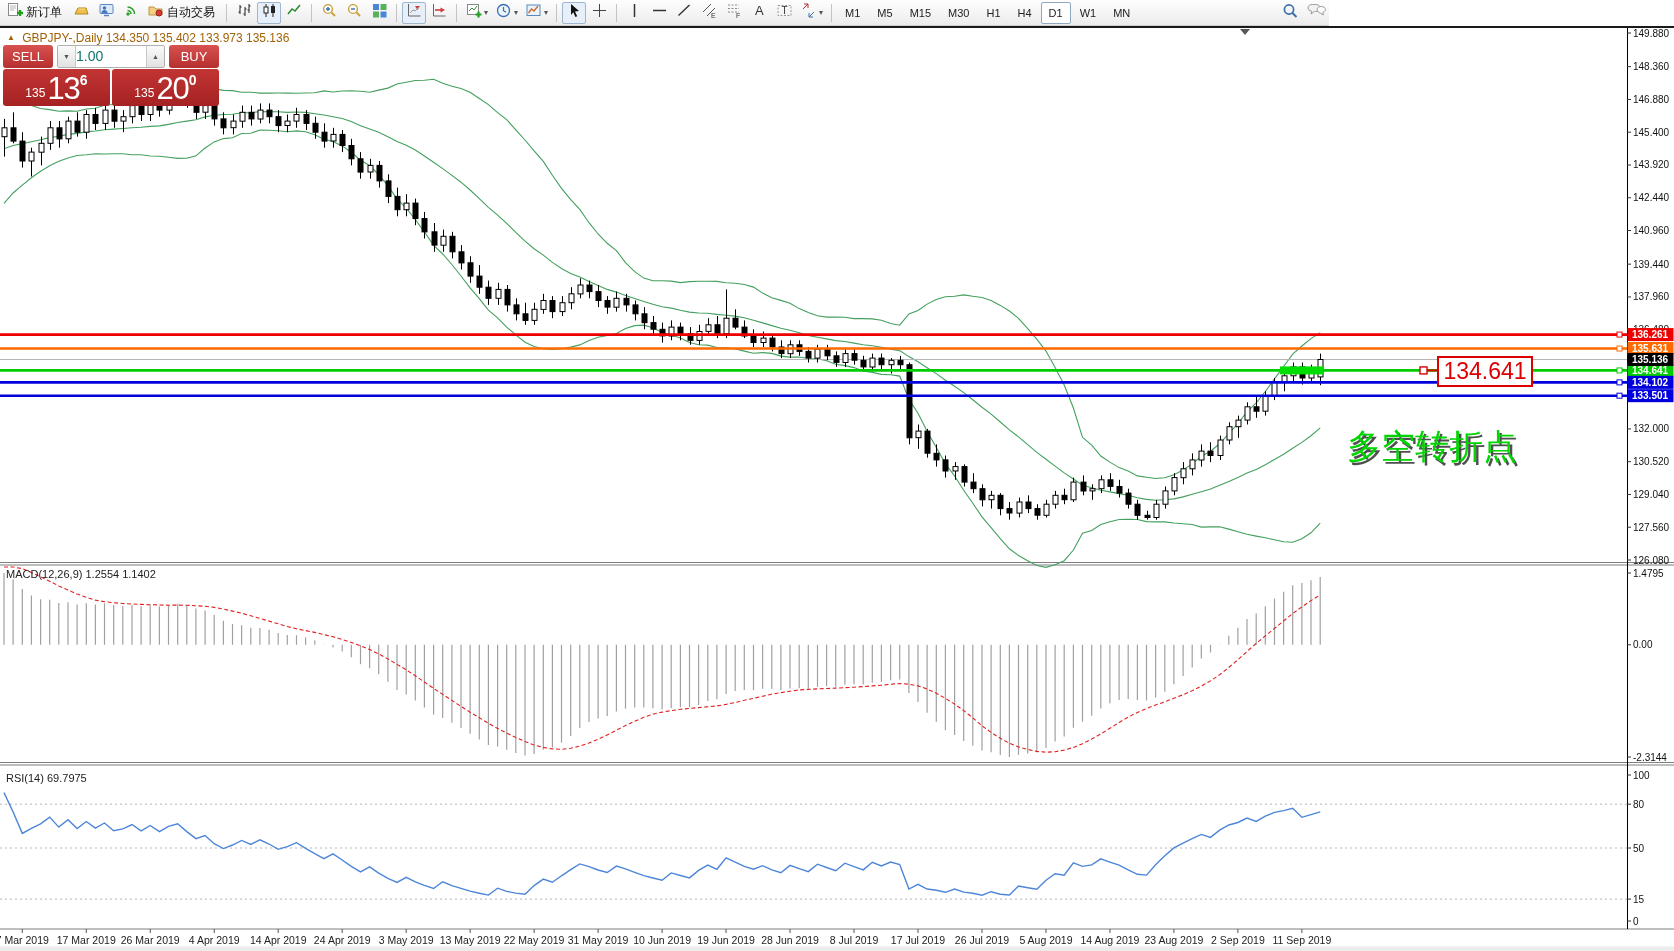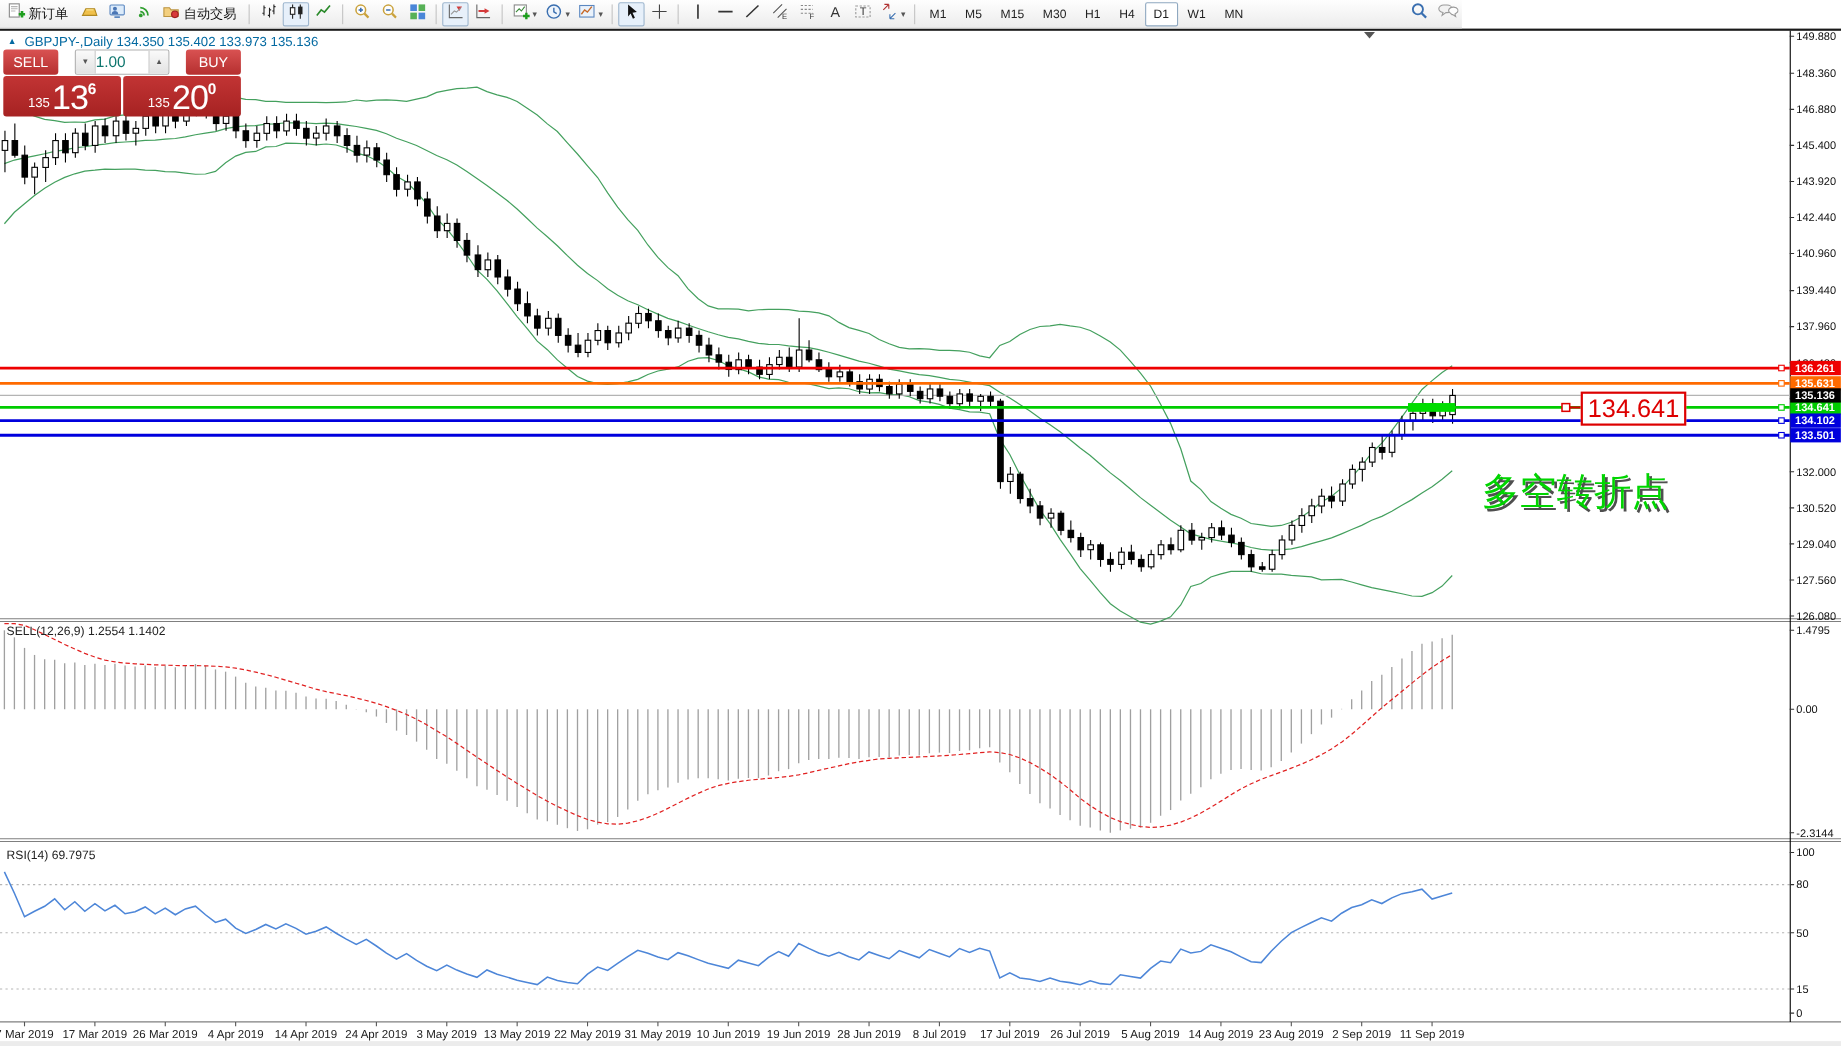--- a/index.html
+++ b/index.html
@@ -11,24 +11,24 @@
     border:1px solid transparent;border-radius:2px;box-sizing:border-box;color:#333;flex:none}
   .tbtn.active{border-color:#9eb6ce;background:#e7f0fa}
   .tbtn .tlabel{font-size:12px;margin:0 3px;color:#111;white-space:nowrap}
   .dd{font-size:8px;color:#555;margin-left:2px}
   .tsep{width:1px;height:18px;background:#c4c4c4;margin:0 4px;flex:none}
   .tspacer{flex:1}
   .tfbtn{height:20px;padding:0 7px;font-size:11px;color:#222;display:inline-flex;align-items:center;
     border:1px solid transparent;border-radius:2px;flex:none}
   .tfbtn.active{border-color:#8fa8c0;background:#fff}
   #chart-svg{position:absolute;left:0;top:0;z-index:1}
-  .chart-title{position:absolute;left:7px;top:31px;z-index:10;font-size:12px;color:#0369a1;white-space:nowrap}
+  .chart-title{position:absolute;left:7px;top:31px;z-index:10;font-size:12px;color:#a16207;white-space:nowrap}
   .chart-title .tri{font-size:8px;vertical-align:2px;margin-right:4px}
   .ocp{position:absolute;left:3px;top:45px;width:216px;z-index:10;user-select:none}
-  .ocp-r1{display:flex;gap:15px;height:23px}
+  .ocp-r1{display:flex;gap:4px;height:23px}
   .ocp-btn{width:50px;background:linear-gradient(#d95252,#b52f2f);color:#fff;font-size:13px;
     display:flex;align-items:center;justify-content:center;border-radius:3px;flex:none}
   .vol{flex:1;display:flex;background:#fff;border:1px solid #b0b0b0;border-radius:2px;overflow:hidden}
   .vol-btn{width:17px;background:linear-gradient(#fafafa,#e2e2e2);color:#555;font-size:7px;
     display:flex;align-items:center;justify-content:center;flex:none}
   .vol-btn.left{border-right:1px solid #c8c8c8}
   .vol-btn.right{border-left:1px solid #c8c8c8}
   .vol-val{flex:1;font-size:14px;color:#0f766e;text-align:left;padding:2px 6px 0 0}
   .ocp-r2{display:flex;gap:2px;margin-top:1px;height:37px}
   .pbox{flex:1;background:linear-gradient(#c23434,#a62222);border-radius:3px;color:#fff;
@@ -859,21 +859,21 @@
     </div>
     <div class="pbox">
       <span class="psm">135</span>
       <span class="pbig">20</span>
       <span class="psup">0</span>
     </div>
   </div>
 </div>
 
 <div id="macd-label" class="ind-label">
-  <span>SELL(12,26,9)</span>
+  <span>MACD(12,26,9)</span>
   <span> </span>
   <span>1.2554 1.1402</span>
 </div>
 <div id="rsi-label" class="ind-label">
   <span>RSI(14)</span>
   <span> </span>
   <span>69.7975</span>
 </div>
 
 <div class="price-note">134.641</div>

